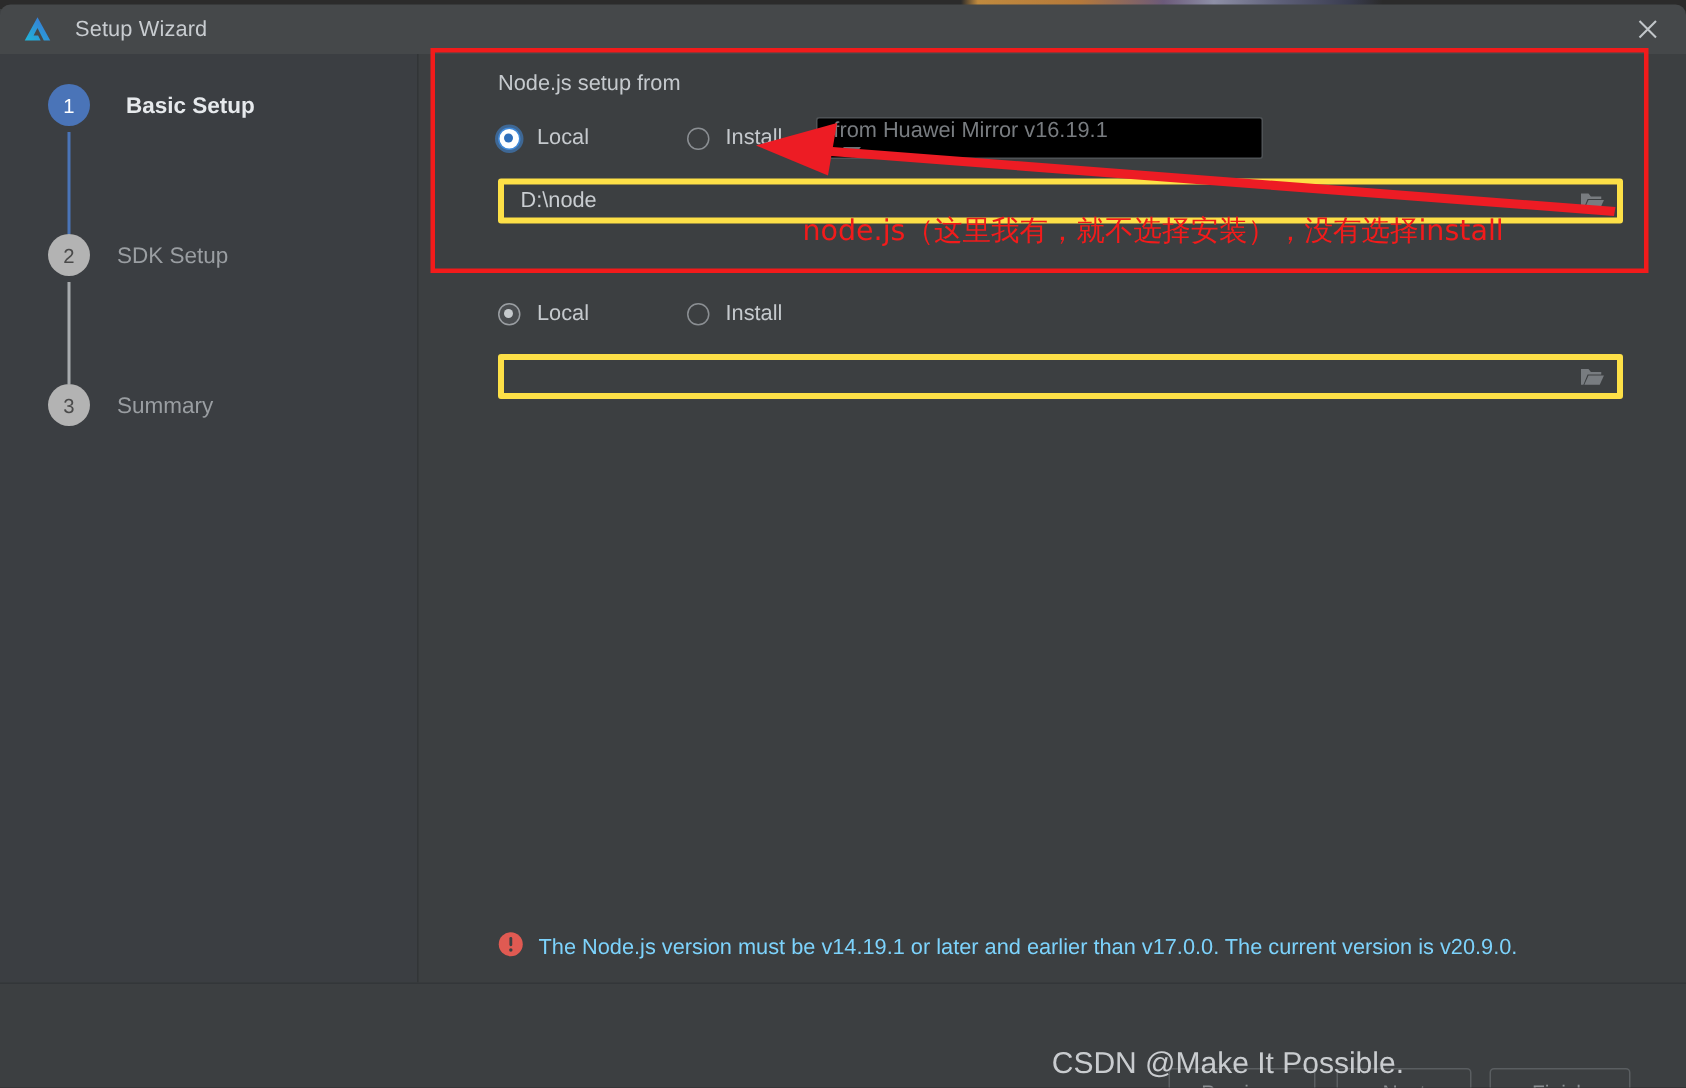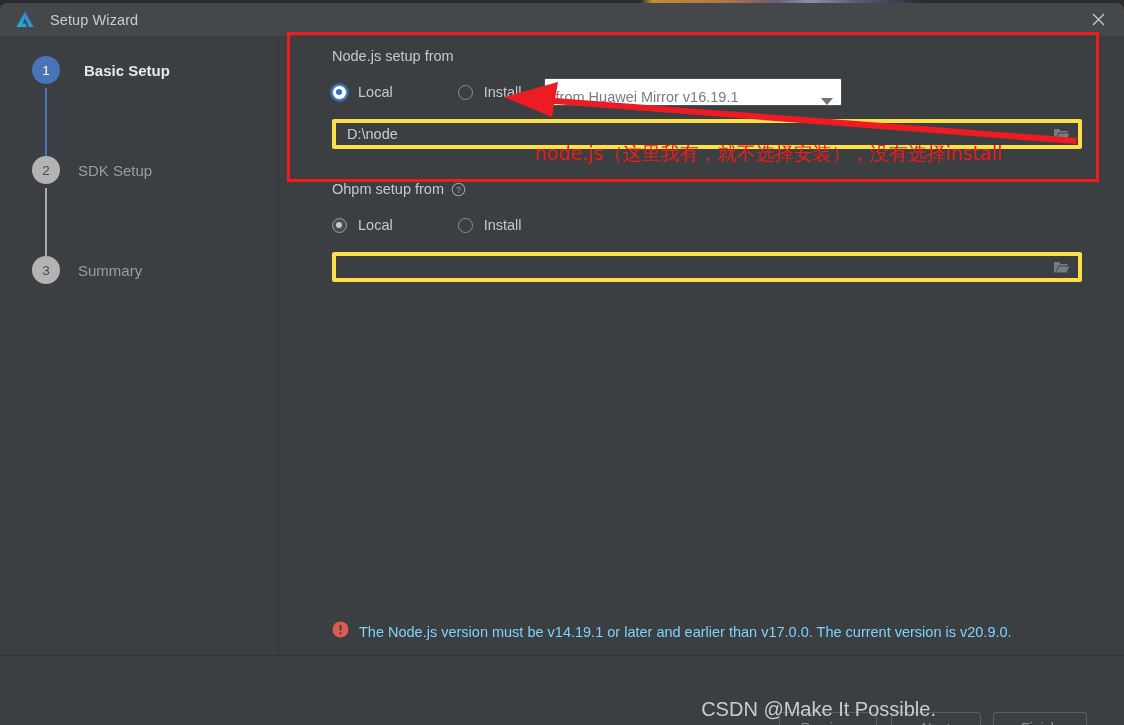--- a/index.html
+++ b/index.html
@@ -172,26 +172,27 @@
   .radio-label {
     margin-left: 11px;
     font-size: 14.5px;
     color: #c5c9cd;
     text-align: right;
   }
 
   
   .combo {
     border: 1px solid #4f5356;
-    background: #ffffff;
+    background: #000000;
     border-radius: 2px;
     display: flex;
-    align-items: flex-end;
+    align-items: flex-start;
     padding: 0 8px 0 11px;
     cursor: default;
+    flex-direction: column;
   }
   .combo-text {
     flex: 1 1 auto;
     font-size: 14.5px;
     color: #787c80;
     white-space: nowrap;
     overflow: hidden;
   }
   .combo-arrow {
     width: 0; height: 0;
@@ -391,29 +392,20 @@
             <svg width="17" height="14" viewBox="0 0 17 14">
               <path d="M1 12.5 V2 H6 L7.6 4 H14.5 V5.6 H5.4 L2.6 12.5 Z" fill="#787c80"></path>
               <path d="M3.2 12.5 L6 6.4 H16.3 L13.5 12.5 Z" fill="#787c80"></path>
             </svg>
           </span>
         </div>
       </div>
 
       <div class="field-group" style="left:52px; top:145px; width:760px;">
 
-        <div class="group-label">
-          <span>Ohpm setup from</span>
-          <span class="help-icon">
-            <svg width="15" height="15" viewBox="0 0 15 15">
-              <circle cx="7.5" cy="7.5" r="6.3" fill="none" stroke="#9a9ea2" stroke-width="1.1"></circle>
-              <text x="7.5" y="11" text-anchor="middle" font-size="9" fill="#9a9ea2" font-family="Liberation Sans, sans-serif">?</text>
-            </svg>
-          </span>
-        </div>
 
         <div class="radio-row" style="margin-top:17px; height:22px;">
           <div class="radio-item">
             <span class="radio-dot checked-grey"></span>
             <span class="radio-label">Local</span>
           </div>
           <div class="radio-item" style="margin-left:65px;">
             <span class="radio-dot"></span>
             <span class="radio-label">Install</span>
           </div>

